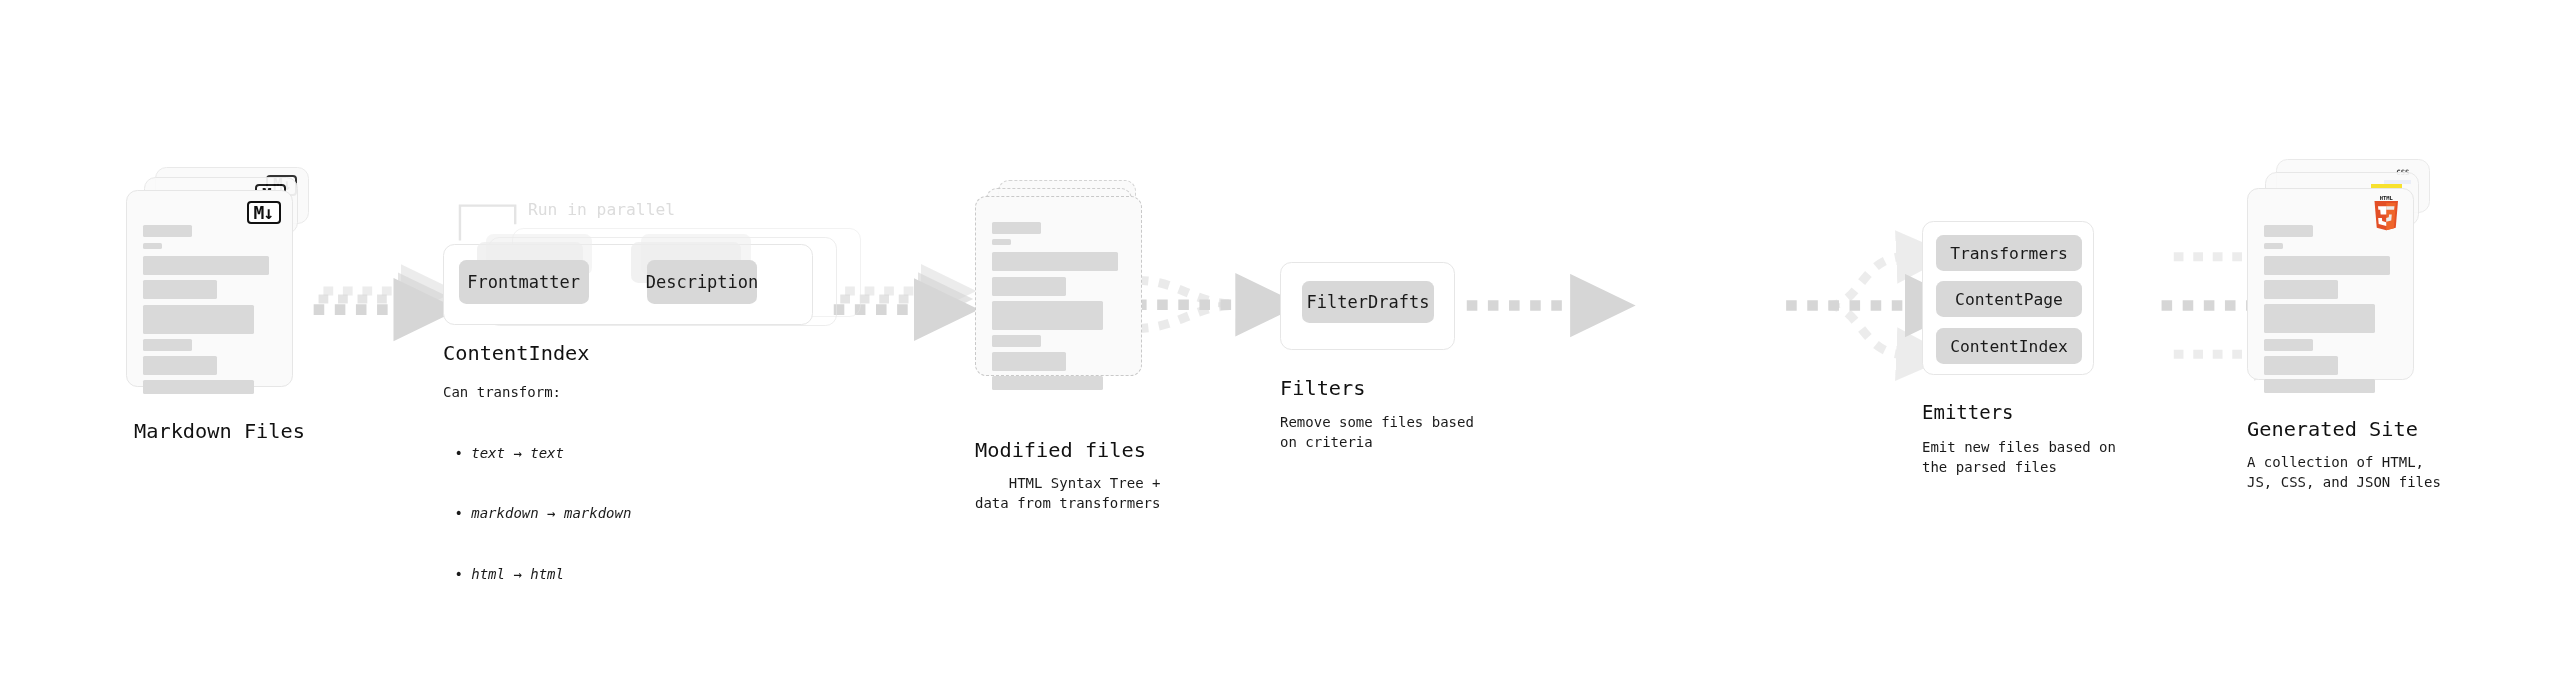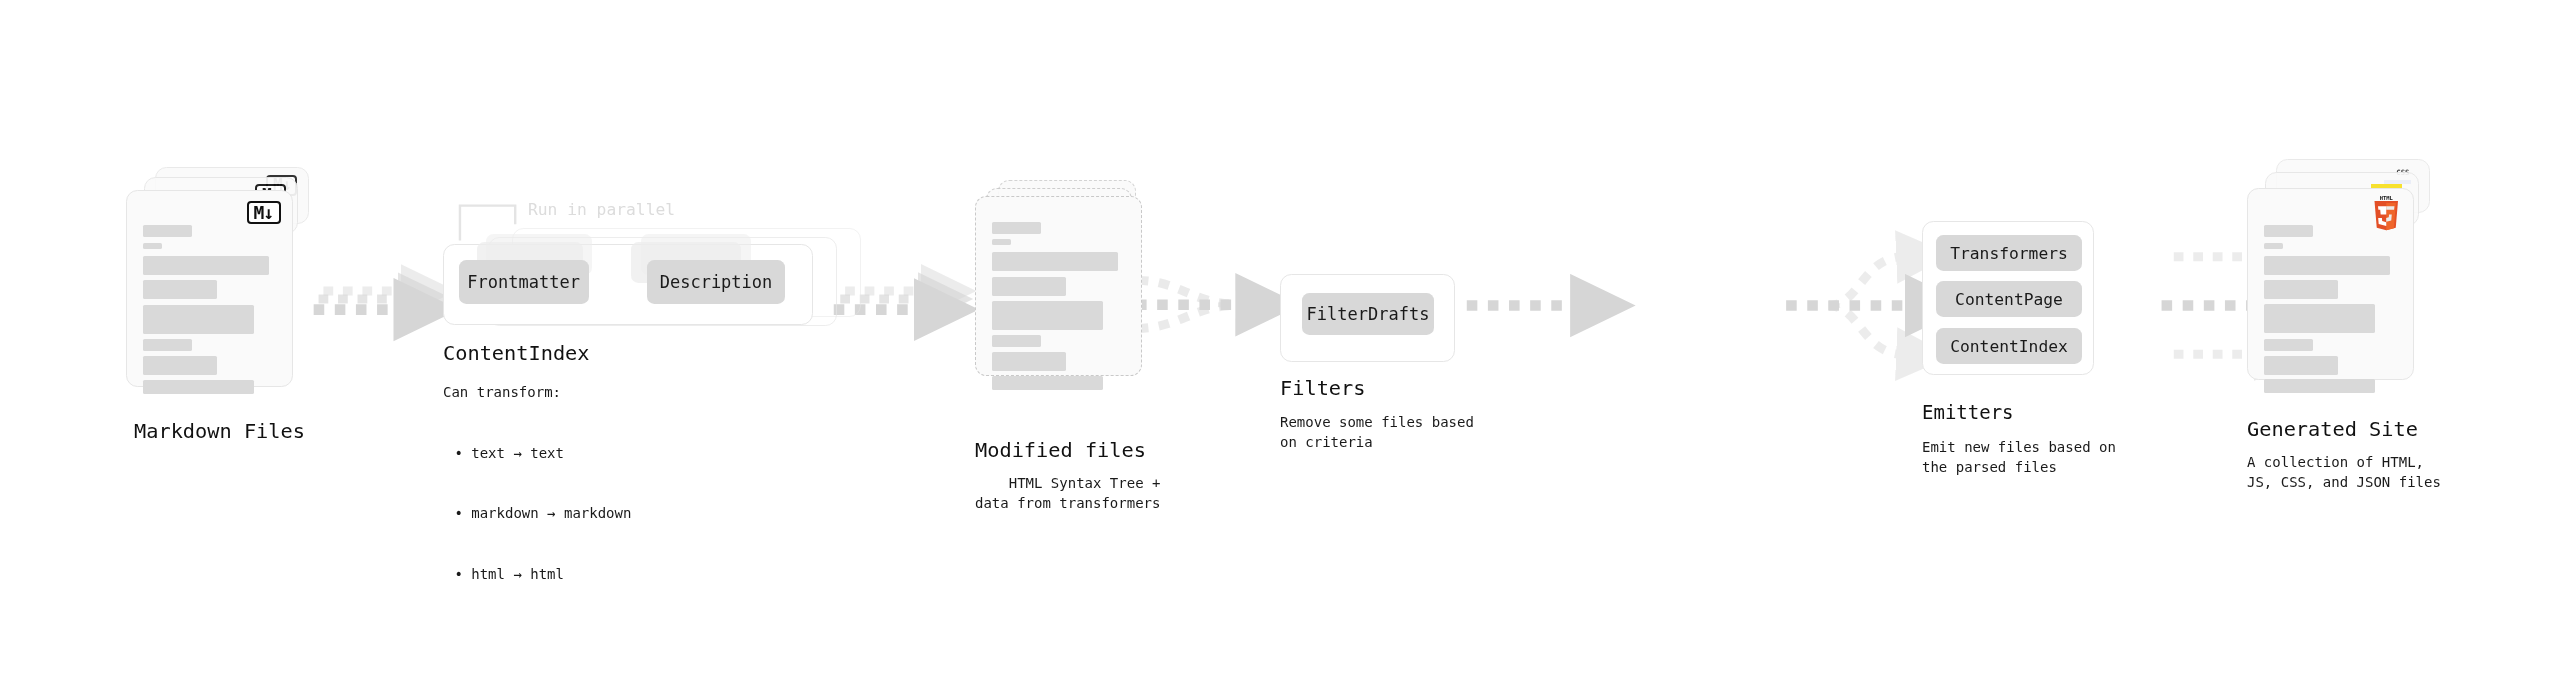--- a/index.html
+++ b/index.html
@@ -114,20 +114,21 @@
     position: absolute;
     color: #dcdcdc;
     white-space: nowrap;
   }
 
   .bullets {
     position: absolute;
     color: #1a1a1a;
     line-height: 1.45;
     white-space: pre;
+    font-style: italic;
   }
 
   svg.overlay {
     position: absolute;
     left: 0;
     top: 0;
     width: 2576px;
     height: 681px;
     pointer-events: none;
   }
@@ -242,21 +243,21 @@
     <div class="proc-box ghost" style="left:45px; top:50px; width:349px; height:89px; opacity:.7;"></div>
 
     <div class="proc-box" style="left:0px; top:57px; width:370px; height:81px;">
 
       <div class="chip ghost" style="left:42px; top:-11.4px; width:106px; height:41px; opacity:.55;"></div>
       <div class="chip ghost" style="left:32.5px; top:-3.3px; width:106px; height:41px; opacity:.75;"></div>
       <div class="chip ghost" style="left:197px; top:-11.4px; width:110px; height:41px; opacity:.55;"></div>
       <div class="chip ghost" style="left:187px; top:-3.3px; width:110px; height:41px; opacity:.75;"></div>
 
       <div class="chip" style="left:14.6px; top:14.6px; width:130px; height:44px; font-size:17px;">Frontmatter</div>
-      <div class="chip" style="left:203px; top:14.6px; width:138px; height:44px; font-size:17px;">Description</div>
+      <div class="chip" style="left:203px; top:14.6px; width:110px; height:44px; font-size:17px;">Description</div>
     </div>
 
     <div class="node-title" style="left:0px; top:154px; font-size:20.3px;">ContentIndex</div>
 
     <div class="node-desc" style="left:0px; top:195px; font-size:14px;">Can transform:</div>
 
     <div class="bullets" style="left:11.4px; top:215px; font-size:14px;">
       <div>• text → text</div>
       <div>• markdown → markdown</div>
       <div>• html → html</div>
@@ -278,21 +279,21 @@
         <div class="skel" style="left:16.3px; top:179px; width:111px; height:14px;"></div>
       </div>
     </div>
 
     <div class="node-title" style="left:0px; top:258px; font-size:20.3px;">Modified files</div>
     <div class="node-desc" style="left:0px; top:293px; font-size:14px;">HTML Syntax Tree +
 data from transformers</div>
   </div>
 
   <div class="node" style="left:1280px; top:262px;">
-    <div class="proc-box" style="left:0px; top:12px; width:175px; height:88px;">
+    <div class="proc-box" style="left:0px; top:0px; width:175px; height:88px;">
       <div class="chip" style="left:21px; top:18px; width:132px; height:42px; font-size:17px;">FilterDrafts</div>
     </div>
 
     <div class="node-title" style="left:0px; top:114px; font-size:20.3px;">Filters</div>
     <div class="node-desc" style="left:0px; top:150px; font-size:14px;">Remove some files based
 on criteria</div>
   </div>
 
 
   <div class="node" style="left:1922px; top:221px;">

